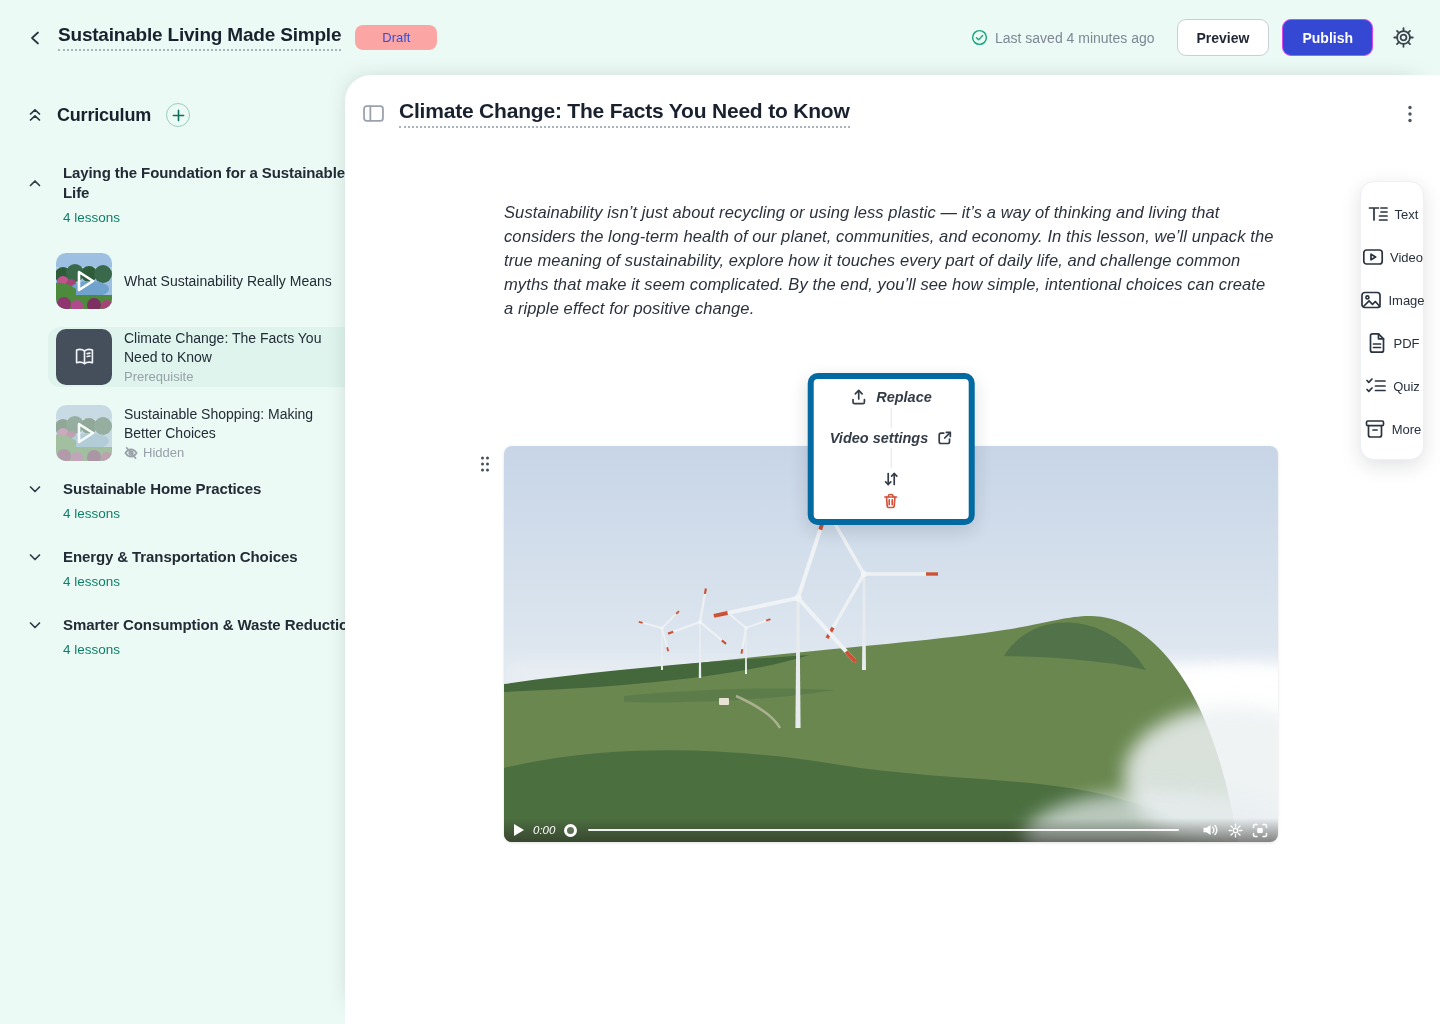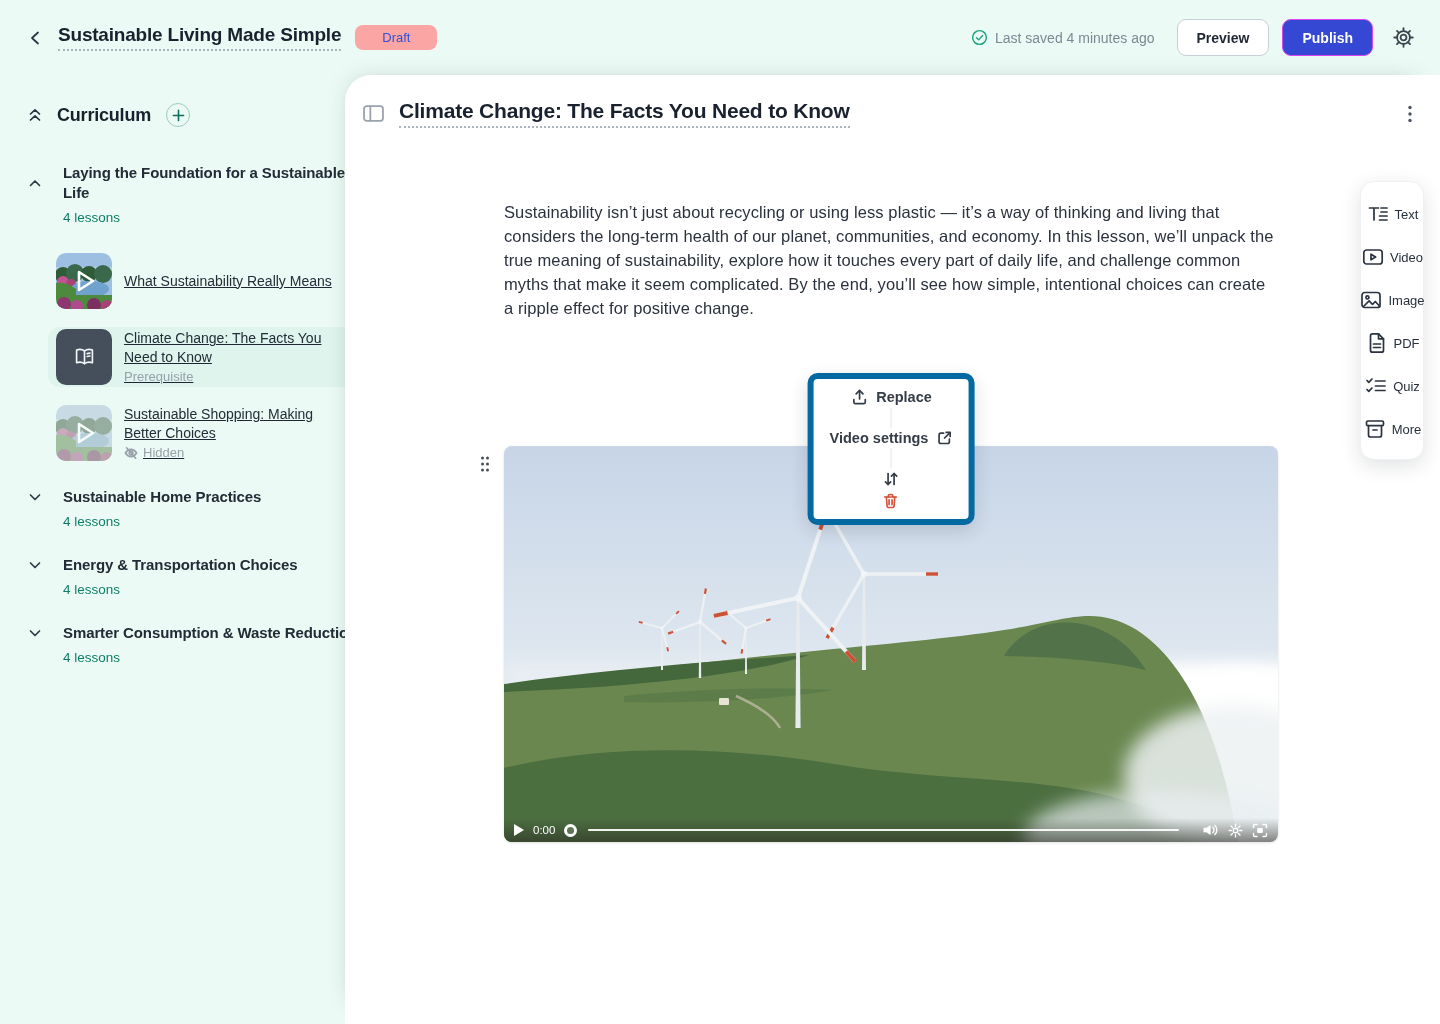--- a/index.html
+++ b/index.html
@@ -36,21 +36,21 @@
   .curriculum-title { font-size:18px; font-weight:700; color:#18212d; letter-spacing:-.2px; }
   .collapse-all { color:#2a3340; cursor:pointer; }
   .add-btn { width:24px; height:24px; border-radius:50%; border:1.5px solid #9acbbd; color:#0e6f5c;
     display:flex; align-items:center; justify-content:center; cursor:pointer; margin-left:2px; background:transparent; }
 
   .sec { display:grid; grid-template-columns:24px 1fr; column-gap:13px; padding-left:6px; margin-bottom:26px; }
   .sec .chev { grid-column:1; grid-row:1; align-self:center; color:#323c48; cursor:pointer; }
   .sec .stitle { grid-column:2; grid-row:1; font-size:15px; font-weight:600; color:#222b36; line-height:1.33; letter-spacing:-.1px; cursor:pointer; }
   .sec .scount { grid-column:2; grid-row:2; font-size:13.5px; color:#0e7f68; margin-top:7px; }
 
-  .lessons { margin-bottom:24px;text-decoration:underline; }
+  .lessons { margin-bottom:16px; }
   .lesson { display:flex; align-items:center; gap:12px; margin:0 0 16px 28px;
     padding:2px 8px; border-radius:12px; cursor:pointer; }
   .lesson.selected { background:#def4ec; }
   .thumb { width:56px; height:56px; border-radius:10px; flex:none; overflow:hidden; }
   .thumb.dimmed { opacity:.5; filter:saturate(.7); }
   .tile { width:56px; height:56px; border-radius:10px; flex:none; background:#454f5c;
     display:flex; align-items:center; justify-content:center; color:#f2f5f7; }
   .lesson-text { flex:1; min-width:0; }
   .lesson-title { font-size:14px; color:#232c37; line-height:1.32; font-weight:500; }
   .lesson-meta { font-size:13px; color:#98a0aa; margin-top:3px; display:flex; align-items:center; gap:5px; }
@@ -58,21 +58,21 @@
 
   
   .main-card { position:absolute; top:75px; left:345px; right:0; bottom:0; background:#fff;
     border-top-left-radius:26px; box-shadow:-8px -8px 24px -18px rgba(25,45,40,.35); }
   .main-header { display:flex; align-items:center; padding:24px 24px 0 18px; }
   .panel-toggle { color:#9aa2ad; cursor:pointer; }
   .lesson-heading { margin-left:15px; font-size:21px; font-weight:700; color:#18212d; letter-spacing:-.2px;
     border-bottom:2px dotted #aab4bc; padding-bottom:3px; cursor:text; }
   .main-kebab { margin-left:auto; color:#4a545f; cursor:pointer; padding:4px; }
 
-  .content { position:absolute; left:159px; top:125px; width:774px; }
+  .content { position:absolute; left:159px; top:125px; width:774px;font-style:italic; }
   .intro { font-size:16.5px; line-height:1.455; color:#2b323d; letter-spacing:.1px; }
 
   .float-toolbar { position:absolute; top:173px; left:387px; transform:translateX(-50%);
     background:#fff; border:6px solid #0369a1; border-radius:10px;
     box-shadow:0 6px 18px rgba(20,30,45,.14); display:flex; align-items:center;
     padding:7px 12px; z-index:5; white-space:nowrap;flex-direction:column; }
   .ft-item { display:flex; align-items:center; gap:8px; font-size:14.5px; font-weight:700;
     color:#333c47; cursor:pointer; padding:2px 4px; }
   .ft-divider { width:1px; height:20px; background:#e2e6ea; margin:0 10px; }
   .ft-icon-btn { display:flex; align-items:center; justify-content:center; padding:2px 4px; cursor:pointer; color:#333c47; }

